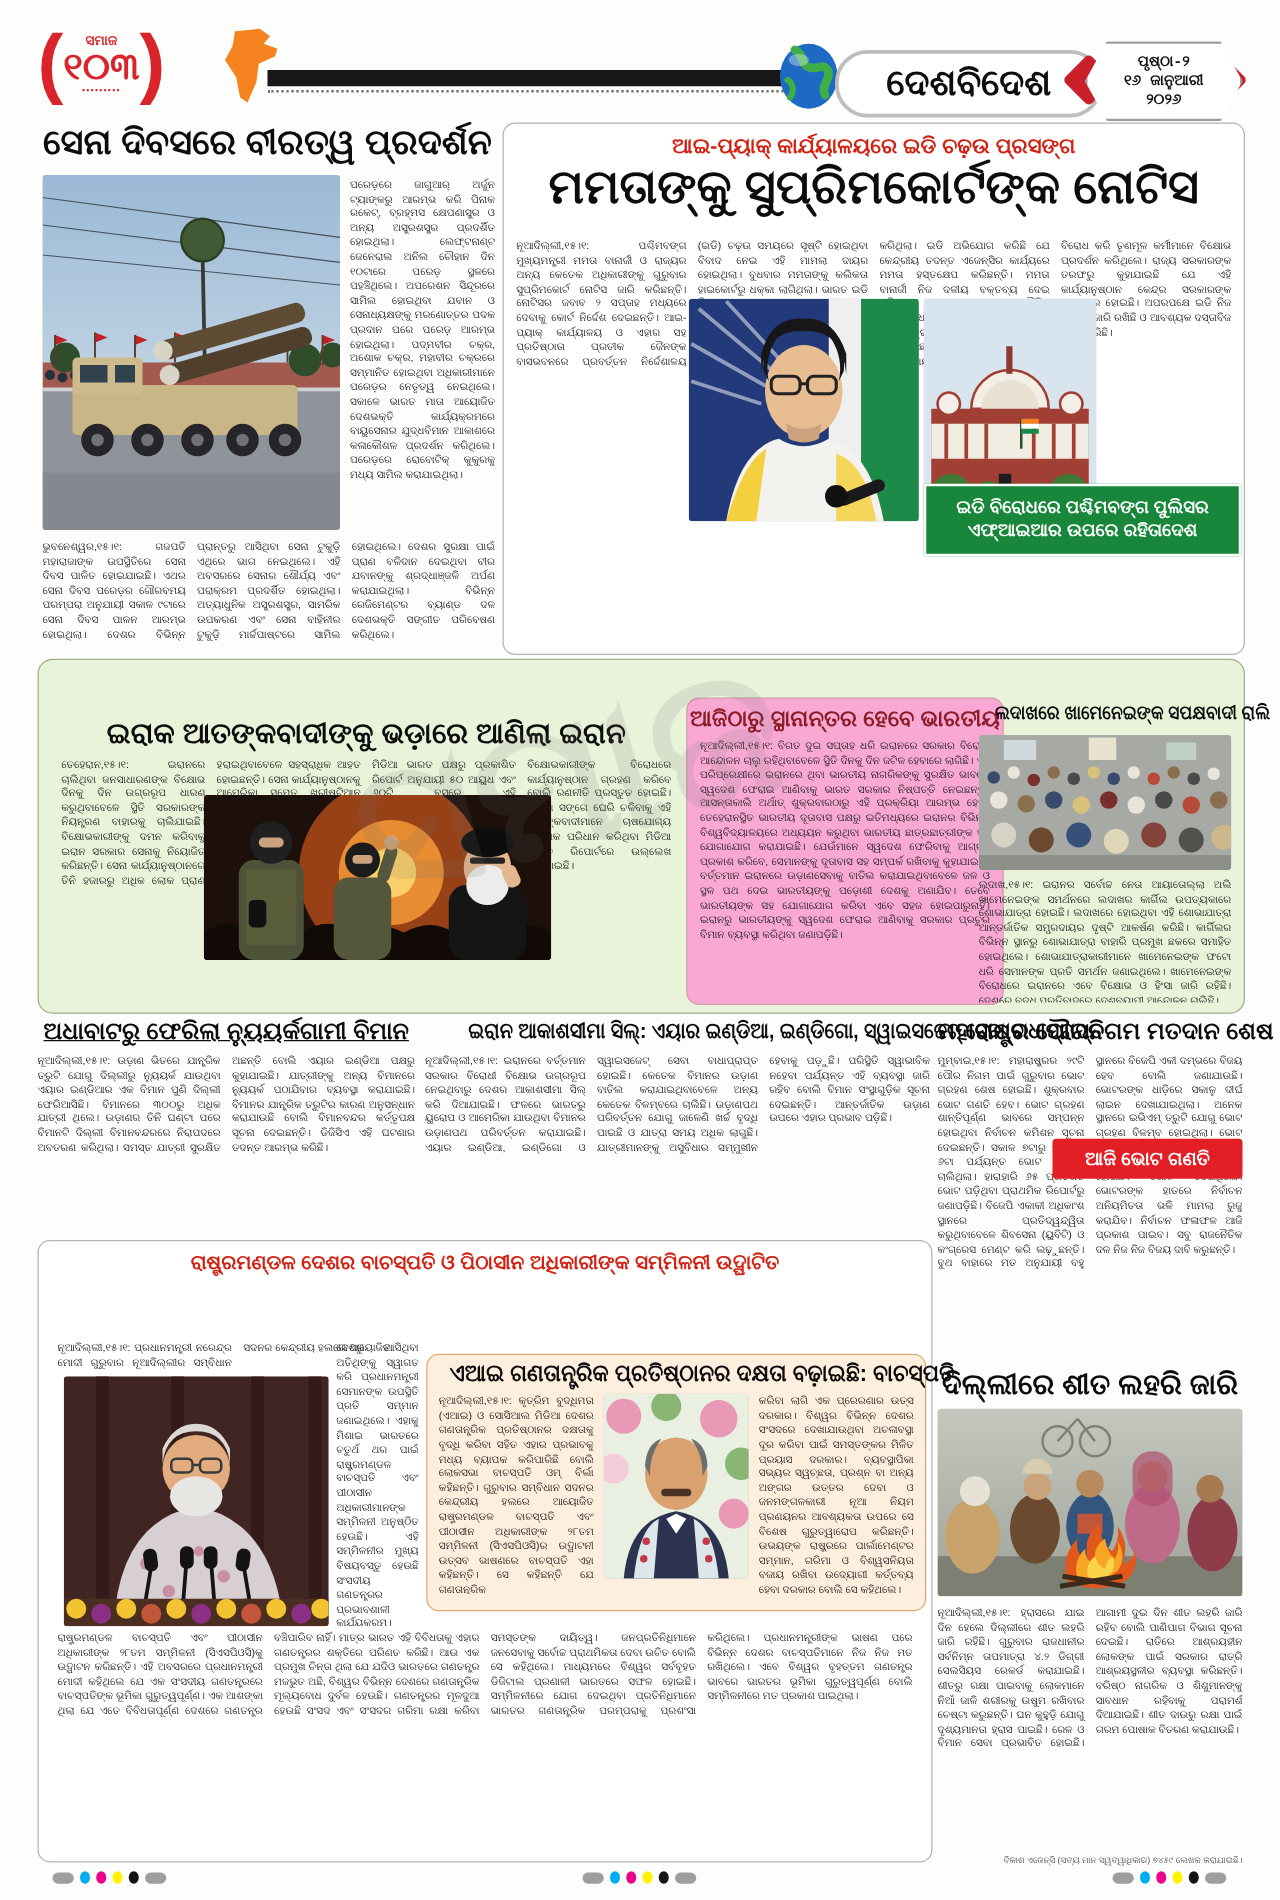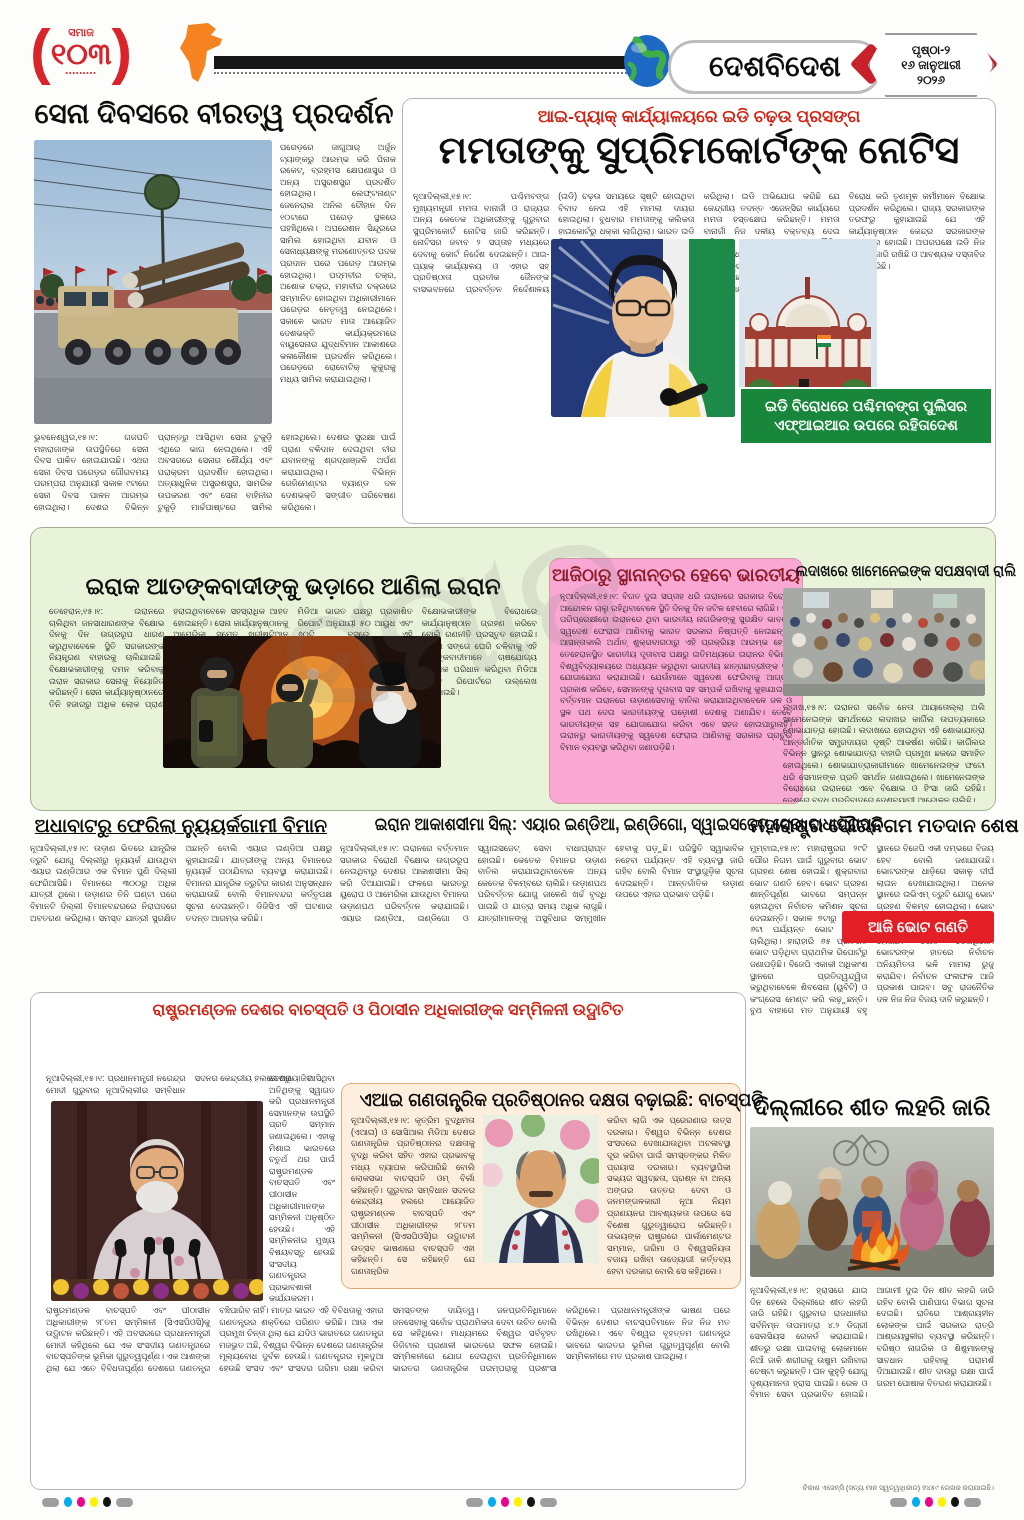--- a/index.html
+++ b/index.html
@@ -68,21 +68,21 @@
     <ellipse cx="25" cy="27" rx="23" ry="26" fill="#1d69c4"></ellipse>
     <path d="M14 6 C22 10 18 18 26 20 C34 22 36 16 40 22 C44 28 34 34 38 42" fill="none" stroke="#3fae49" stroke-width="7" stroke-linecap="round"></path>
     <path d="M8 30 C12 32 14 38 10 44" fill="none" stroke="#3fae49" stroke-width="5" stroke-linecap="round"></path>
     <ellipse cx="17" cy="14" rx="8" ry="5" fill="rgba(255,255,255,.35)"></ellipse>
   </svg>
   <div class="abs pill" style="left:668px;top:40px;width:208px;height:48px;z-index:1;align-items:center;">
     <span>ଦେଶବିଦେଶ</span>
   </div>
   <div class="abs diamond" style="left:856px;top:49px;"></div>
   <div class="abs diamond" style="left:962px;top:49px;"></div>
-  <div class="abs datebox" style="left:868px;top:33px;width:122px;height:60px;">
+  <div class="abs datebox" style="left:868px;top:33px;width:122px;height:60px;font-family:Liberation Mono, monospace;">
     <div>ପୃଷ୍ଠା-୨</div>
     <div>୧୬ ଜାନୁଆରୀ</div>
     <div>୨୦୨୬</div>
   </div>
 
   <div class="abs" style="left:30px;top:98px;width:368px;height:424px;">
     <div class="hl center nowrap" style="font-size:28px;">ସେନା ଦିବସରେ ବୀରତ୍ୱ ପ୍ରଦର୍ଶନ</div>
     <div class="abs photo" style="left:4px;top:42px;width:238px;height:284px;">
       <svg width="238" height="284" viewBox="0 0 238 284">
         <defs>

